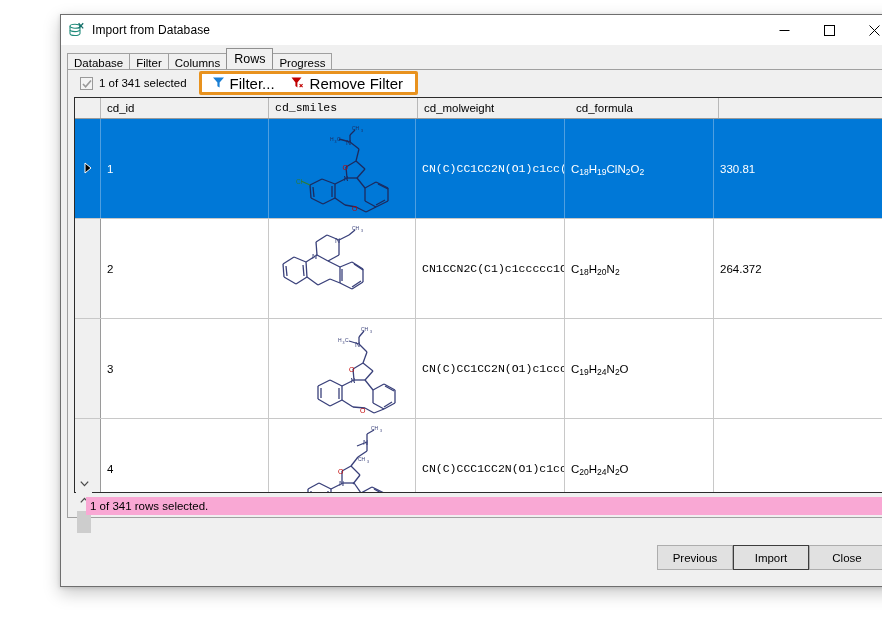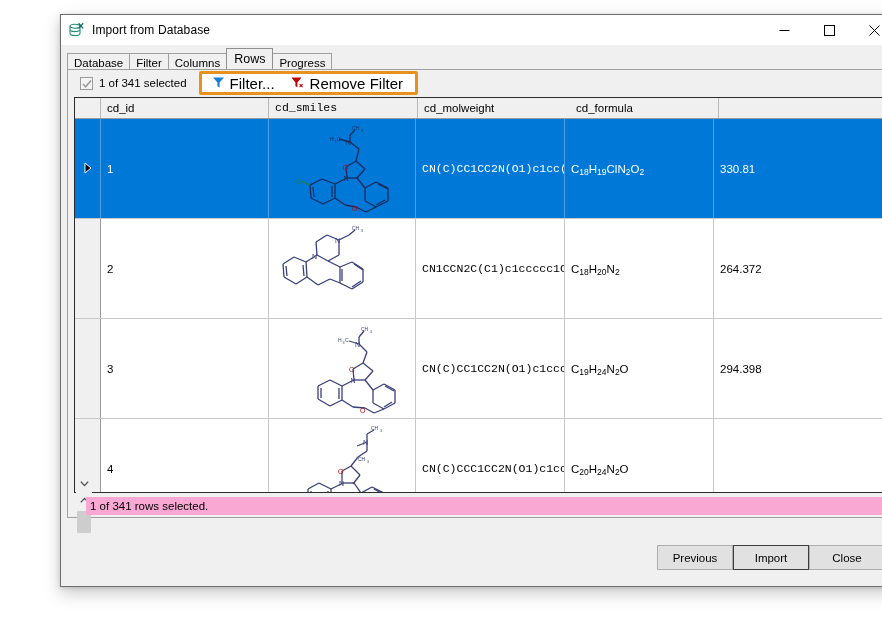--- a/index.html
+++ b/index.html
@@ -594,21 +594,20 @@
                 <text x="73" y="21" font-family="Liberation Sans, sans-serif" font-size="5" fill="#39407a">C</text>
                 <text x="77" y="50.5" font-family="Liberation Sans, sans-serif" font-size="7" fill="#c00000">O</text>
                 <text x="78.5" y="62" font-family="Liberation Sans, sans-serif" font-size="7" fill="#39407a">N</text>
                 <text x="88" y="92" font-family="Liberation Sans, sans-serif" font-size="7" fill="#c00000">O</text>
               </svg>
             </div>
             <div class="dcell c-smiles">CN(C)CC1CC2N(O1)c1cccc…</div>
             <div class="dcell c-form">
               <span class="formula">C<sub>19</sub>H<sub>24</sub>N<sub>2</sub>O</span>
             </div>
-            <div class="dcell c-mw">294.398</div>
           </div>
 
           <div class="grid-row drow">
             <div class="dcell c-sel"></div>
             <div class="dcell c-id">4</div>
             <div class="dcell c-struct">
               <svg class="struct-svg" width="140" height="96" viewBox="0 0 140 96">
                 <g fill="none" stroke="#39407a" stroke-width="1.3">
                   <path d="M102 9l-7 4"></path>
                   <path d="M95 13v8"></path>

